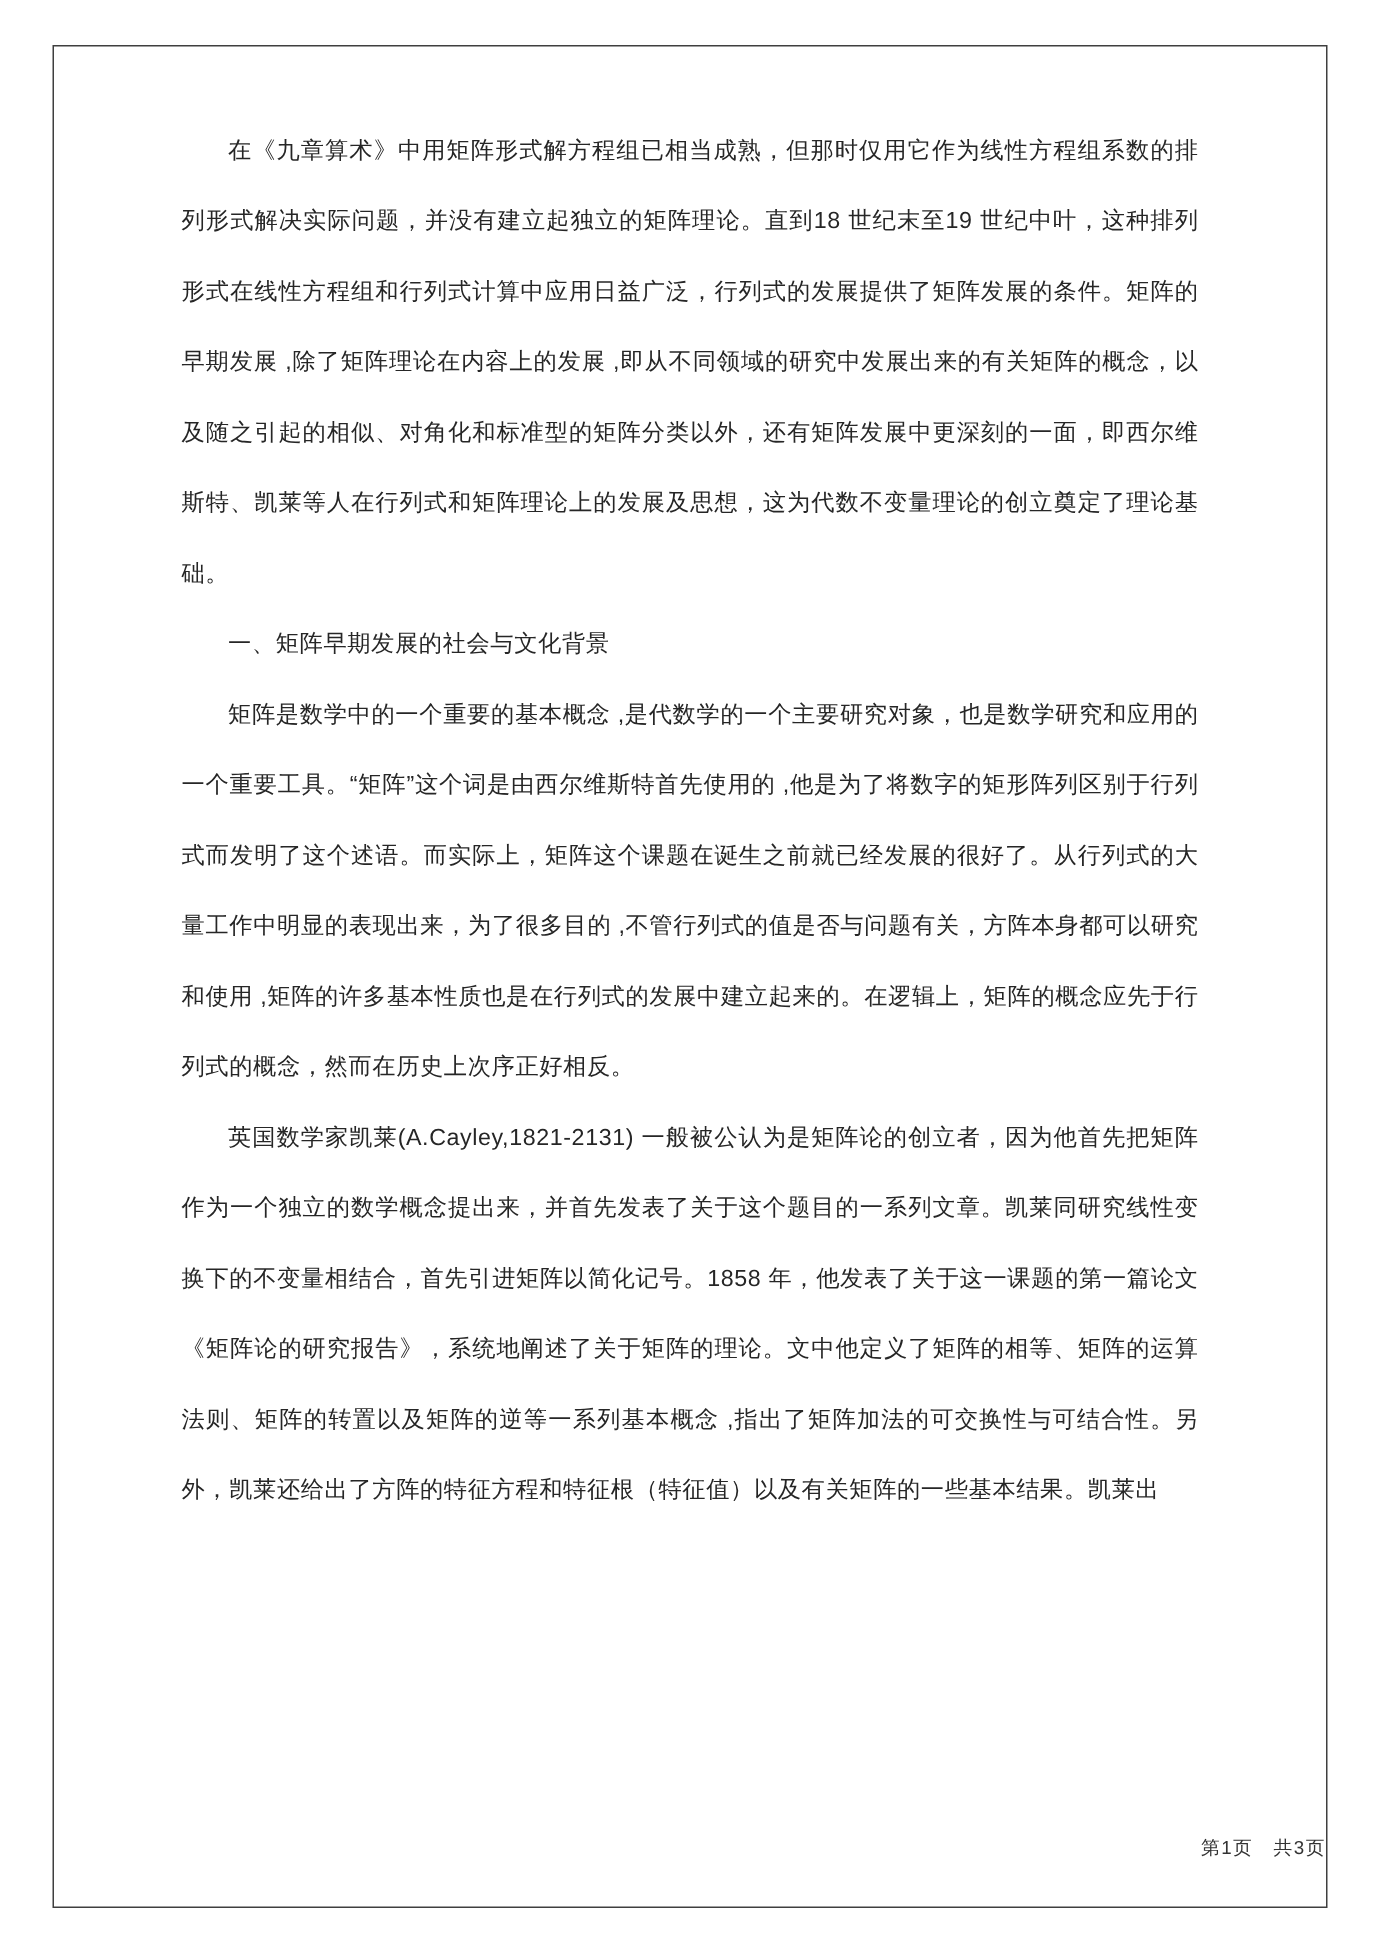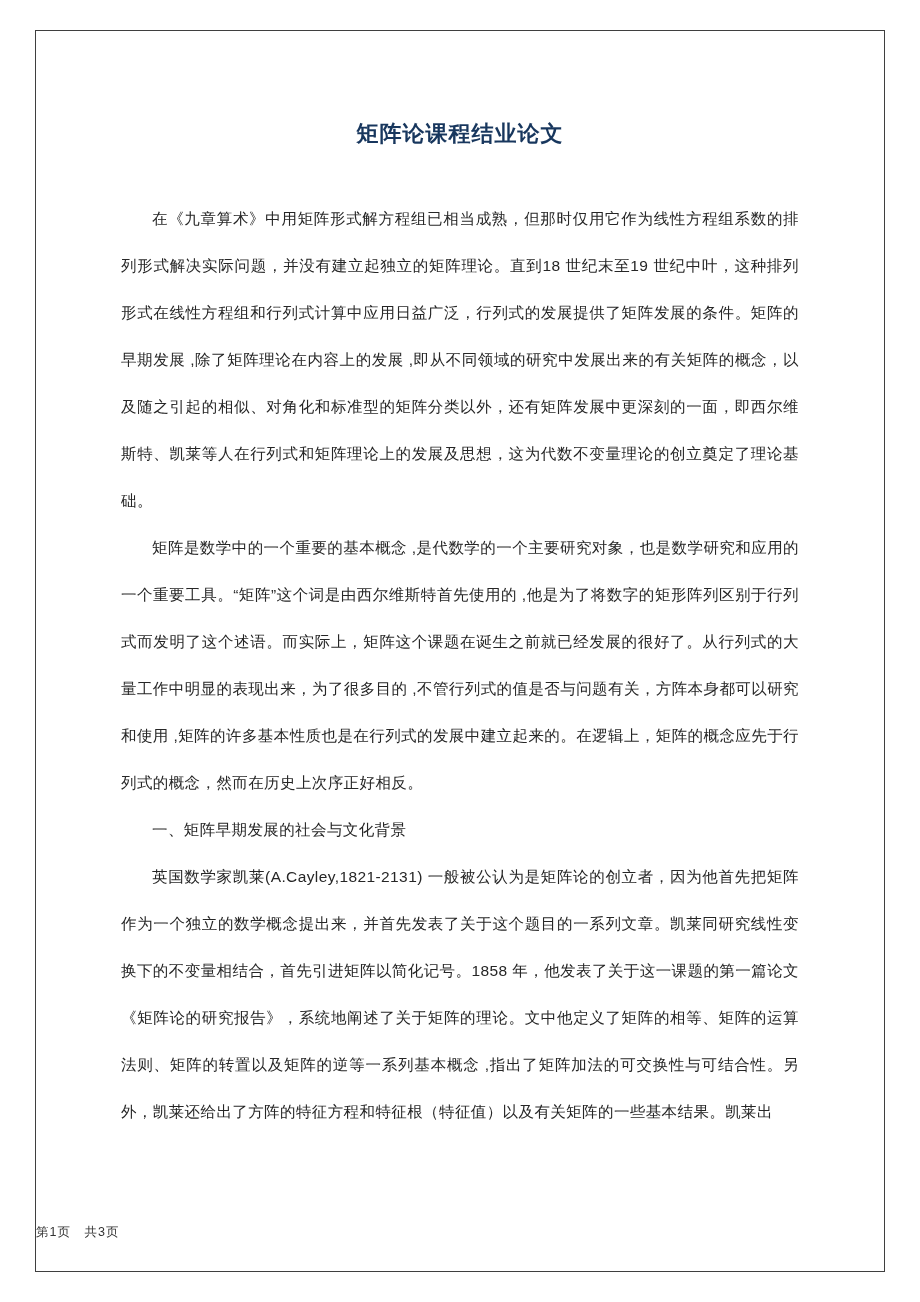--- a/index.html
+++ b/index.html
@@ -44,33 +44,32 @@
   .doc-body p {
     margin: 0;
     padding: 0;
     text-indent: 2em;
   }
   .page-footer {
     position: absolute;
     left: 0;
     bottom: 30px;
     width: 100%;
-    text-align: left;
+    text-align: right;
     font-size: 12.5px;
     color: #333333;
     letter-spacing: 1px;
   }
 </style>
 </head>
 <body>
 
 <div class="page-frame">
-  <h1 class="doc-title">矩阵论课程结业论文</h1>
 
   <div class="doc-body">
     <p>在《九章算术》中用矩阵形式解方程组已相当成熟，但那时仅用它作为线性方程组系数的排列形式解决实际问题，并没有建立起独立的矩阵理论。直到18 世纪末至19 世纪中叶，这种排列形式在线性方程组和行列式计算中应用日益广泛，行列式的发展提供了矩阵发展的条件。矩阵的早期发展 ,除了矩阵理论在内容上的发展 ,即从不同领域的研究中发展出来的有关矩阵的概念，以及随之引起的相似、对角化和标准型的矩阵分类以外，还有矩阵发展中更深刻的一面，即西尔维斯特、凯莱等人在行列式和矩阵理论上的发展及思想，这为代数不变量理论的创立奠定了理论基础。</p>
+    <p>一、矩阵早期发展的社会与文化背景</p>
     <p>矩阵是数学中的一个重要的基本概念 ,是代数学的一个主要研究对象，也是数学研究和应用的一个重要工具。“矩阵”这个词是由西尔维斯特首先使用的 ,他是为了将数字的矩形阵列区别于行列式而发明了这个述语。而实际上，矩阵这个课题在诞生之前就已经发展的很好了。从行列式的大量工作中明显的表现出来，为了很多目的 ,不管行列式的值是否与问题有关，方阵本身都可以研究和使用 ,矩阵的许多基本性质也是在行列式的发展中建立起来的。在逻辑上，矩阵的概念应先于行列式的概念，然而在历史上次序正好相反。</p>
-    <p>一、矩阵早期发展的社会与文化背景</p>
     <p>英国数学家凯莱(A.Cayley,1821-2131) 一般被公认为是矩阵论的创立者，因为他首先把矩阵作为一个独立的数学概念提出来，并首先发表了关于这个题目的一系列文章。凯莱同研究线性变换下的不变量相结合，首先引进矩阵以简化记号。1858 年，他发表了关于这一课题的第一篇论文《矩阵论的研究报告》，系统地阐述了关于矩阵的理论。文中他定义了矩阵的相等、矩阵的运算法则、矩阵的转置以及矩阵的逆等一系列基本概念 ,指出了矩阵加法的可交换性与可结合性。另外，凯莱还给出了方阵的特征方程和特征根（特征值）以及有关矩阵的一些基本结果。凯莱出</p>
   </div>
 
   <div class="page-footer">第1页　共3页</div>
 </div>
 
 </body></html>

